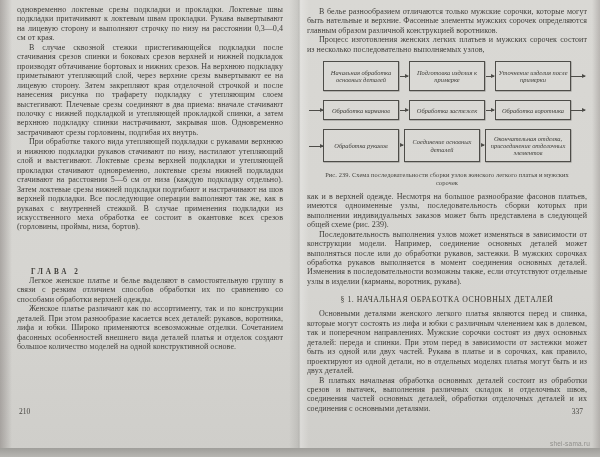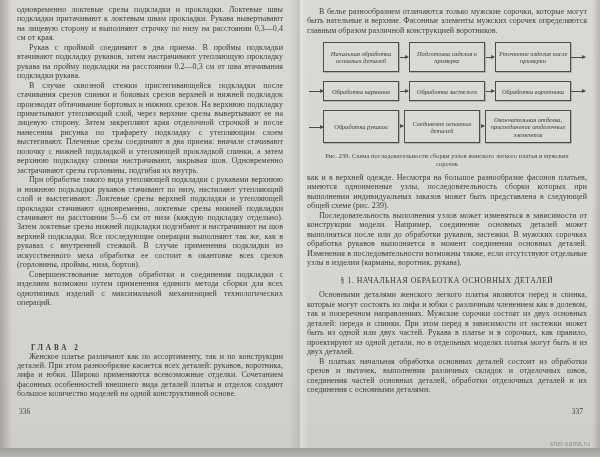--- a/index.html
+++ b/index.html
@@ -83,34 +83,34 @@
 </style>
 </head>
 <body>
 
 <div class="scene">
   <div class="book"></div>
   <div class="table-bg"></div>
 
   <div class="page page-left">
     <p class="t">одновременно локтевые срезы подкладки и прокладки. Локтевые швы подкладки притачивают к локтевым швам прокладки. Рукава вывертывают на лицевую сторону и выполняют строчку по низу на расстоянии 0,3—0,4 см от края.</p>
-    <p class="t ind">Рукав с проймой соединяют в два приема. В проймы подкладки втачивают подкладку рукавов, затем настрачивают утепляющую прокладку рукава на пройму подкладки на расстоянии 0,2—0,3 см от шва втачивания подкладки рукава.</p>
     <p class="t ind">В случае сквозной стежки пристегивающейся подкладки после стачивания срезов спинки и боковых срезов верхней и нижней подкладок производят обтачивание бортовых и нижних срезов. На верхнюю подкладку приметывают утепляющий слой, через верхние срезы вывертывают ее на лицевую сторону. Затем закрепляют края отделочной строчкой и после нанесения рисунка по трафарету подкладку с утепляющим слоем выстегивают. Плечевые срезы соединяют в два приема: вначале стачивают полочку с нижней подкладкой и утепляющей прокладкой спинки, а затем верхнюю подкладку спинки настрачивают, закрывая шов. Одновременно застрачивают срезы горловины, подгибая их внутрь.</p>
     <p class="t ind">При обработке такого вида утепляющей подкладки с рукавами верхнюю и нижнюю подкладки рукавов стачивают по низу, настилают утепляющий слой и выстегивают. Локтевые срезы верхней подкладки и утепляющей прокладки стачивают одновременно, локтевые срезы нижней подкладки стачивают на расстоянии 5—6 см от низа (каждую подкладку отдельно). Затем локтевые срезы нижней подкладки подгибают и настрачивают на шов верхней подкладки. Все последующие операции выполняют так же, как в рукавах с внутренней стежкой. В случае применения подкладки из искусственного меха обработка ее состоит в окантовке всех срезов (горловины, проймы, низа, бортов).</p>
-    <p class="t ind">Совершенствование методов обработки и соединения подкладки с изделием возможно путем применения единого метода сборки для всех однотипных изделий с максимальной механизацией технологических операций.</p>
 
     <div class="chapter">ГЛАВА 2</div>
 
+    <p class="t ind">Легкое женское платье и белье выделяют в самостоятельную группу в связи с резким отличием способов обработки их по сравнению со способами обработки верхней одежды.</p>
     <p class="t ind">Женское платье различают как по ассортименту, так и по конструкции деталей. При этом разнообразие касается всех деталей: рукавов, воротника, лифа и юбки. Широко применяются всевозможные отделки. Сочетанием фасонных особенностей внешнего вида деталей платья и отделок создают большое количество моделей на одной конструктивной основе.</p>
 
-    <div class="pagenum pn-left">336</div>
+    <div class="pagenum pn-left">210</div>
   </div>
 
   <div class="page page-right">
     <p class="t ind">В белье разнообразием отличаются только мужские сорочки, которые могут быть нательные и верхние. Фасонные элементы мужских сорочек определяются главным образом различной конструкцией воротников.</p>
+    <p class="t ind">Процесс изготовления женских легких платьев и мужских сорочек состоит из несколько последовательно выполняемых узлов,</p>
 
     <div class="figure">
       <div class="frow r1">
         <div class="fbox">Начальная обработка основных деталей</div>
         <div class="farrow"></div>
         <div class="fbox">Подготовка изделия к примерке</div>
         <div class="farrow"></div>
         <div class="fbox">Уточнение изделия после примерки</div>
         <div class="stub out"></div>
       </div>

